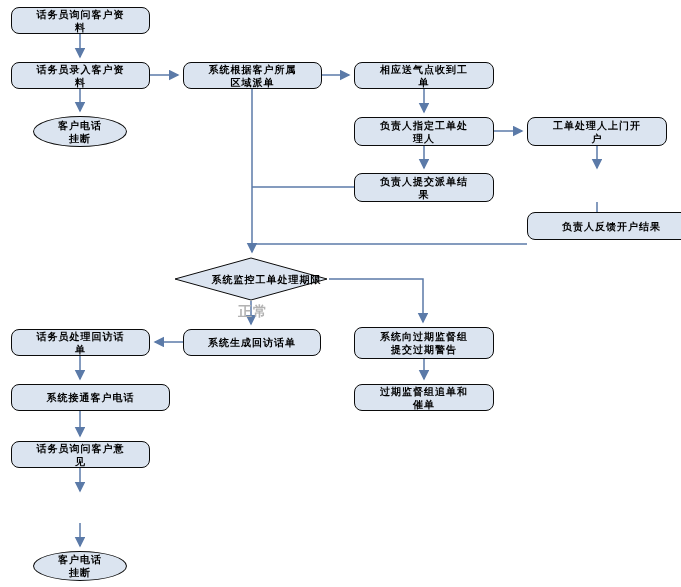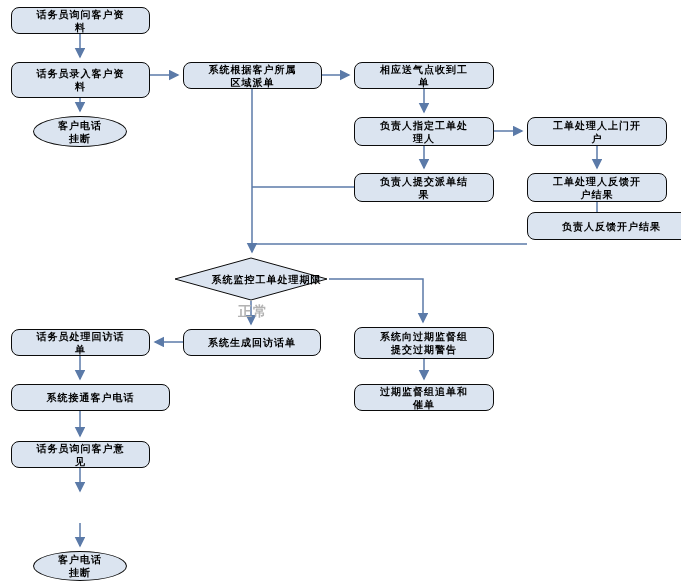--- a/index.html
+++ b/index.html
@@ -96,21 +96,21 @@
       <path d="M80,356 L80,379" marker-end="url(#arrow)"></path>
       <path d="M80,411 L80,436" marker-end="url(#arrow)"></path>
       <path d="M80,468 L80,491" marker-end="url(#arrow)"></path>
       <path d="M80,523 L80,546" marker-end="url(#arrow)"></path>
     </g>
   </svg>
 
   <div class="node process" style="left:11px;top:7px;width:139px;height:27px">
     <span>话务员询问客户资料</span>
   </div>
-  <div class="node process" style="left:11px;top:62px;width:139px;height:36px">
+  <div class="node process" style="left:11px;top:62px;width:139px;height:27px">
     <span>话务员录入客户资料</span>
   </div>
   <div class="node terminator" style="left:33px;top:116px;width:94px;height:31px">
     <span>客户电话挂断</span>
   </div>
 
   <div class="node process" style="left:183px;top:62px;width:139px;height:27px">
     <span>系统根据客户所属区域派单</span>
   </div>
 
@@ -119,23 +119,20 @@
   </div>
   <div class="node process" style="left:354px;top:117px;width:140px;height:29px">
     <span>负责人指定工单处理人</span>
   </div>
   <div class="node process" style="left:354px;top:173px;width:140px;height:29px">
     <span>负责人提交派单结果</span>
   </div>
 
   <div class="node process" style="left:527px;top:117px;width:140px;height:29px">
     <span>工单处理人上门开户</span>
-  </div>
-  <div class="node process" style="left:527px;top:173px;width:140px;height:29px">
-    <span>工单处理人反馈开户结果</span>
   </div>
   <div class="node process" style="left:527px;top:212px;width:169px;height:28px">
     <span>负责人反馈开户结果</span>
   </div>
 
   <div class="node decision" style="left:173px;top:257px;width:156px;height:44px">
     <svg width="156" height="44" viewBox="0 0 156 44">
       <polygon points="78,1 154,22 78,43 2,22"></polygon>
     </svg>
     <span>系统监控工单处理期限</span>

